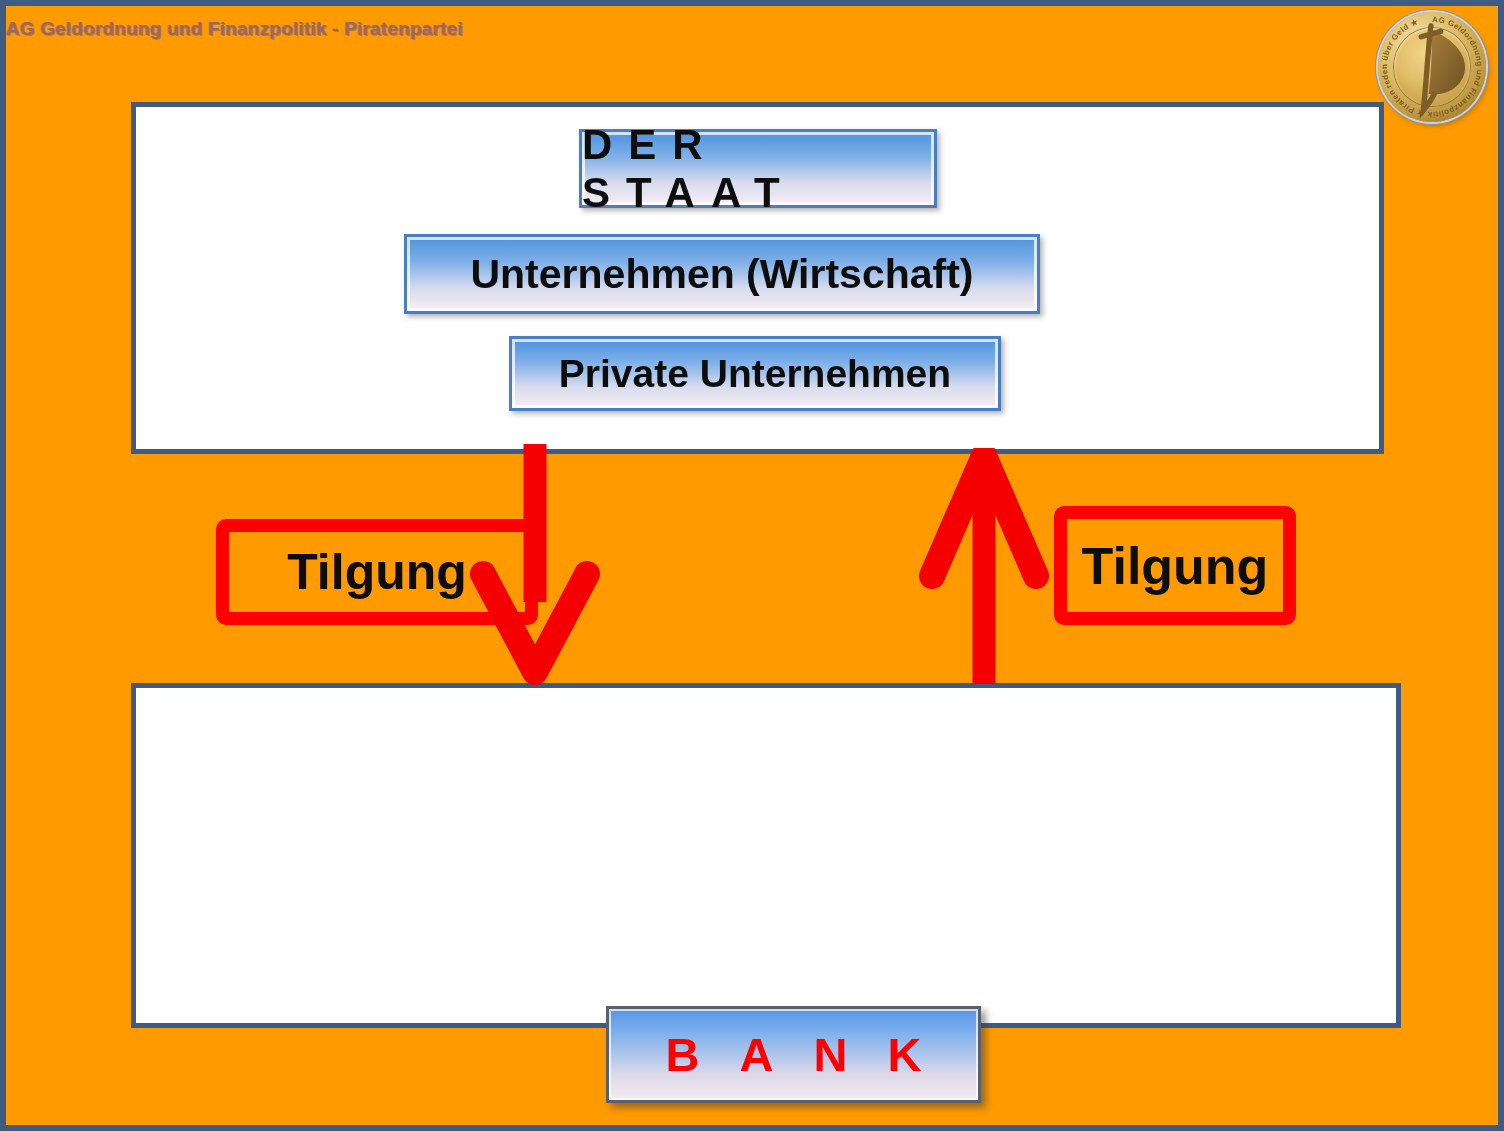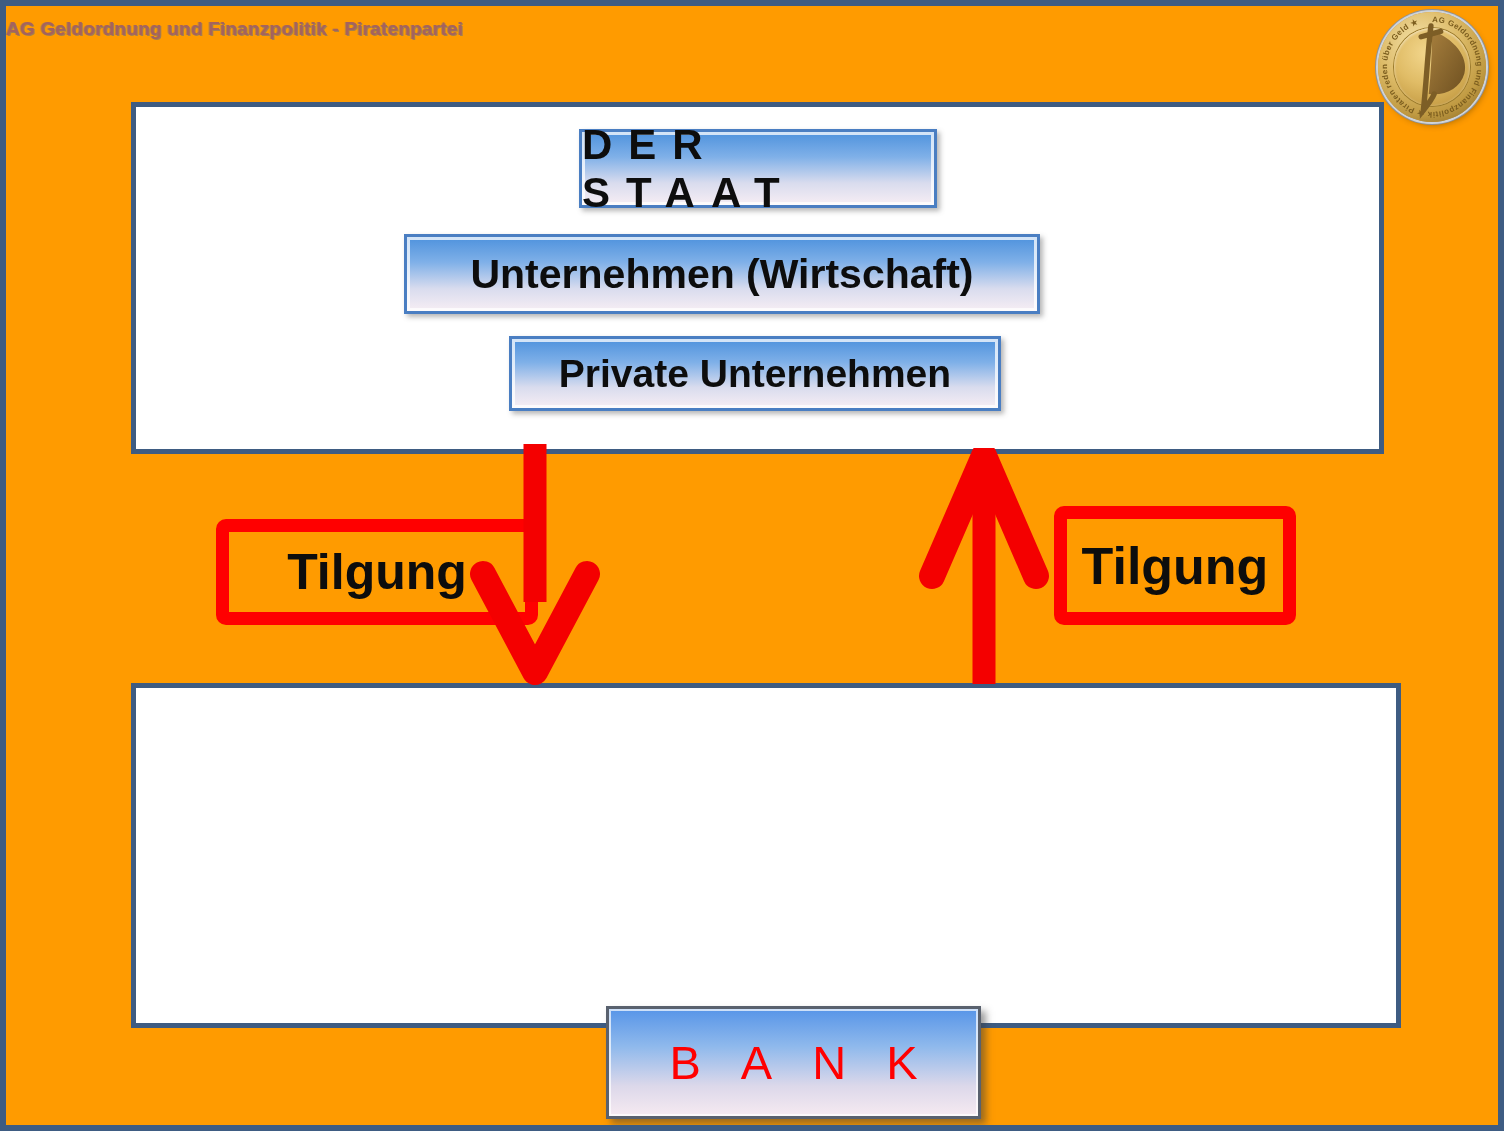--- a/index.html
+++ b/index.html
@@ -98,27 +98,27 @@
 
   
   .arrow-svg { position: absolute; z-index: 4; }
   .down-arrow { left: 453px; top: 436px; }
   .up-arrow   { left: 900px; top: 442px; }
 
   
   .bank-badge {
     position: absolute;
     left: 600px; top: 1000px;
-    width: 375px; height: 113px;
+    width: 375px; height: 97px;
     display: flex; align-items: center; justify-content: center;
     background: linear-gradient(180deg, #5795E8 0%, #8FB9EC 35%, #DCD8EA 72%, #F6EAF1 100%);
     border: 3px solid #59616E;
     box-shadow: inset 0 0 0 2px rgba(255,255,255,0.7), 5px 5px 7px rgba(60,60,60,0.5);
     color: #FF0000;
-    font-weight: normal;
+    font-weight: bold;
     font-size: 47px;
     z-index: 5;
   }
   .bank-badge span { letter-spacing: 40px; margin-right: -40px; }
 </style>
 </head>
 <body>
 
 <div class="slide">
 

